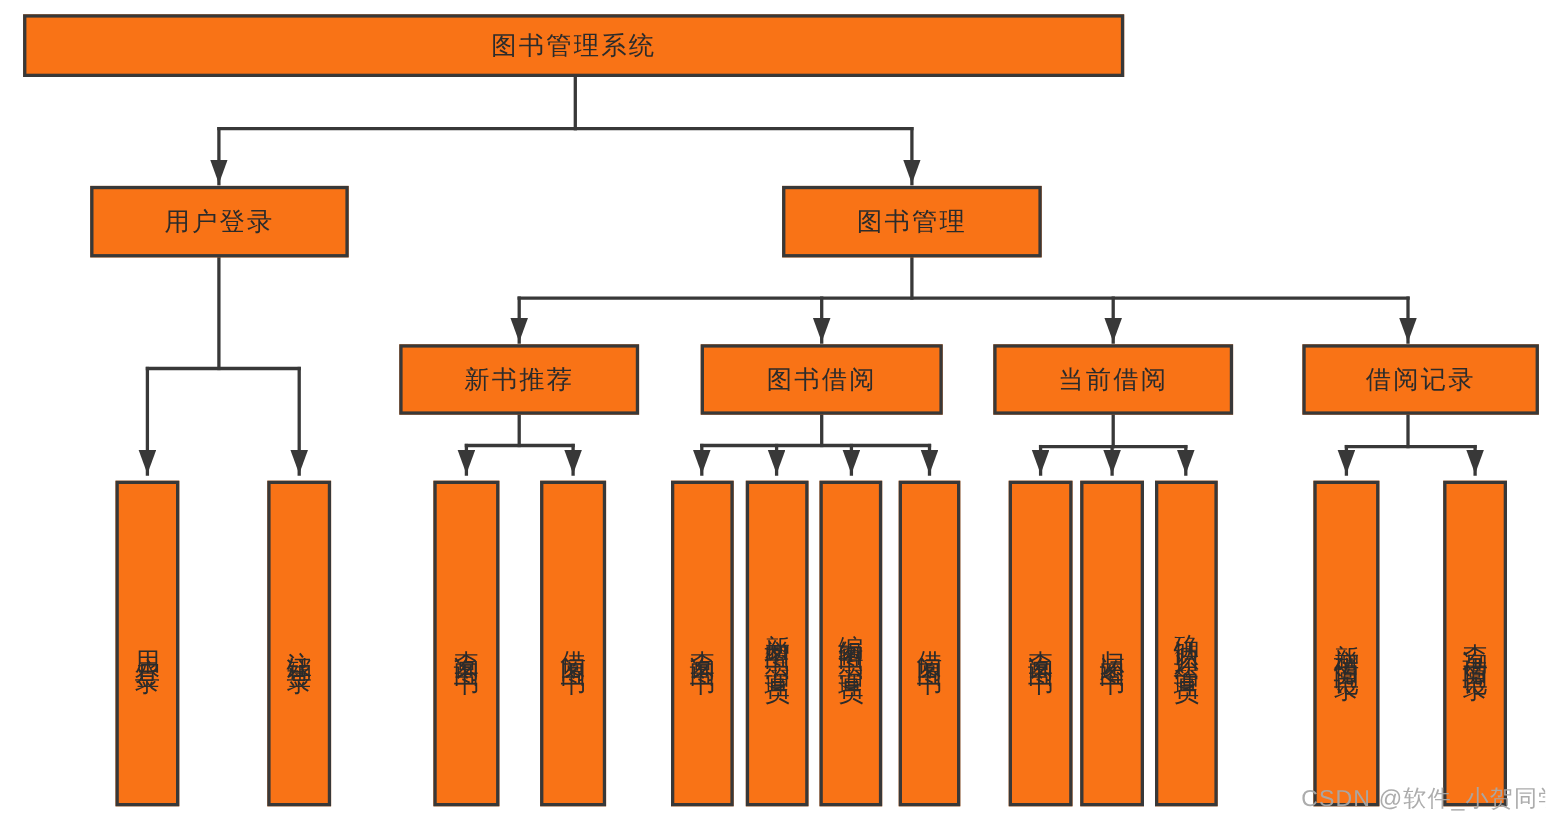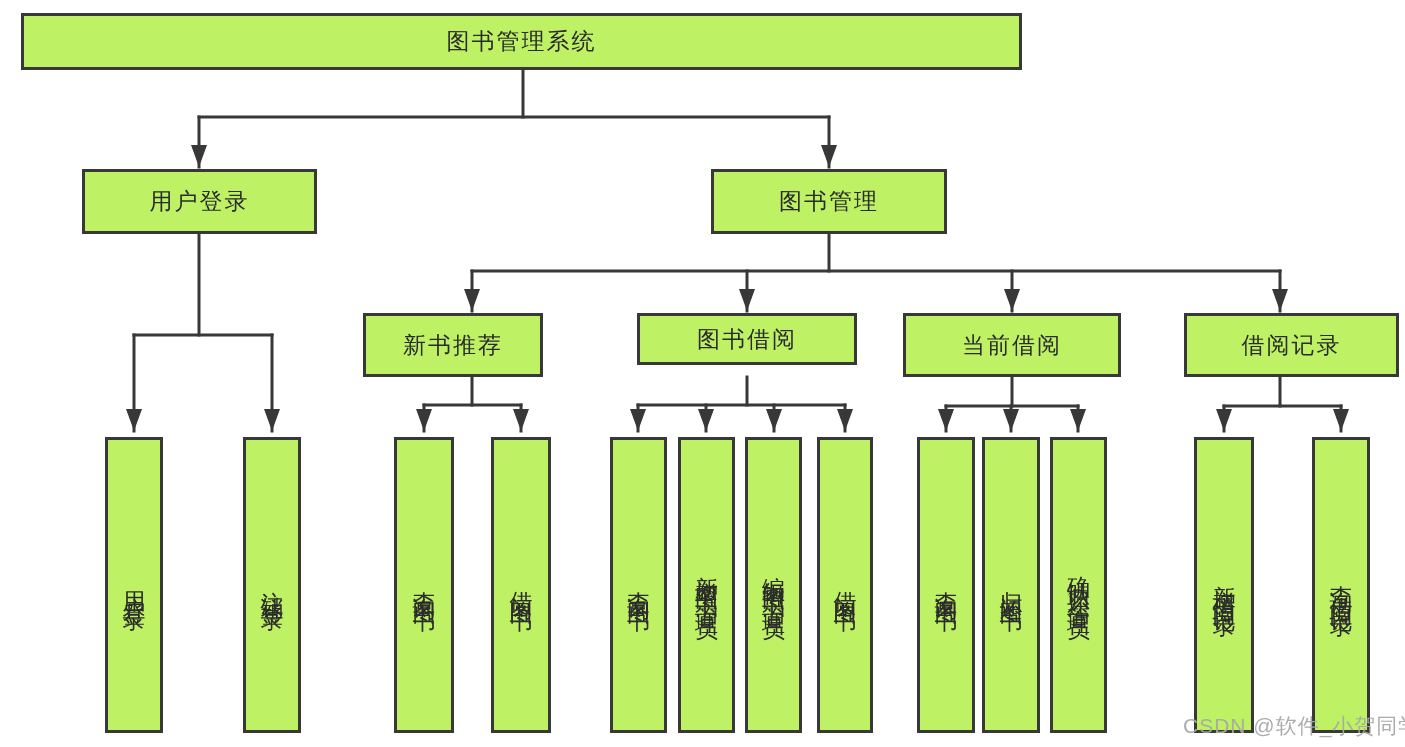--- a/index.html
+++ b/index.html
@@ -16,21 +16,21 @@
     overflow: hidden;
   }
   svg.wires {
     position: absolute;
     left: 0; top: 0;
     width: 1405px; height: 747px;
     z-index: 1;
   }
   .node {
     position: absolute;
-    background: #bef264;
+    background: #f97316;
     border: 3px solid #383838;
     display: flex;
     align-items: center;
     justify-content: center;
     z-index: 2;
     font-size: 23px;
     letter-spacing: 2px;
     color: #2b2b2b;
     white-space: nowrap;
   }
@@ -111,24 +111,24 @@
     <span>图书管理系统</span>
   </div>
 
   <div class="node" style="left:82px; top:169px; width:235px; height:65px;">
     <span>用户登录</span>
   </div>
   <div class="node" style="left:711px; top:169px; width:236px; height:65px;font-family:Liberation Serif, serif;">
     <span>图书管理</span>
   </div>
 
-  <div class="node" style="left:363px; top:313px; width:180px; height:64px;">
+  <div class="node" style="left:363px; top:313px; width:218px; height:64px;">
     <span>新书推荐</span>
   </div>
-  <div class="node" style="left:637px; top:313px; width:220px; height:52px;">
+  <div class="node" style="left:637px; top:313px; width:220px; height:64px;">
     <span>图书借阅</span>
   </div>
   <div class="node" style="left:903px; top:313px; width:218px; height:64px;">
     <span>当前借阅</span>
   </div>
   <div class="node" style="left:1184px; top:313px; width:215px; height:64px;">
     <span>借阅记录</span>
   </div>
 
   <div class="node leaf" style="left:105px; top:437px; width:58px; height:296px;">

